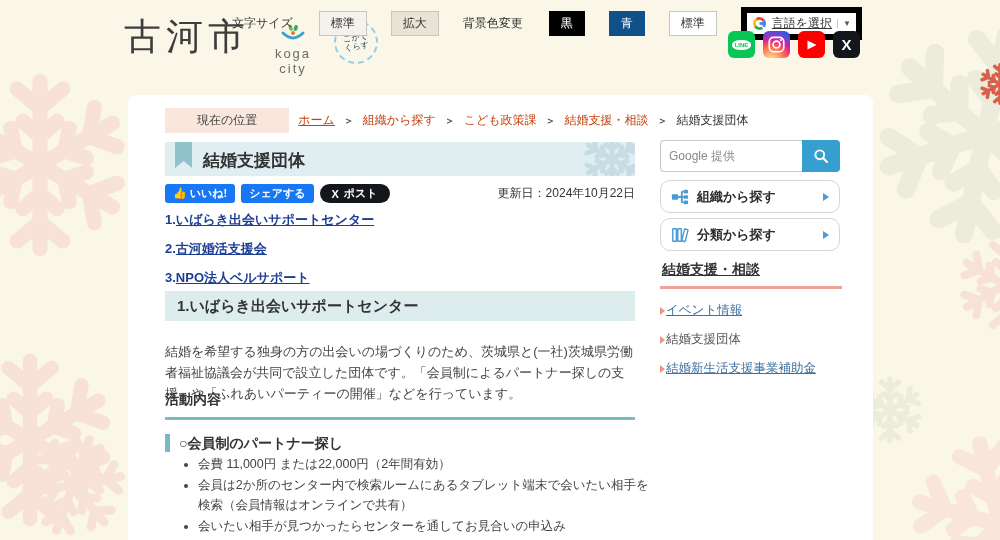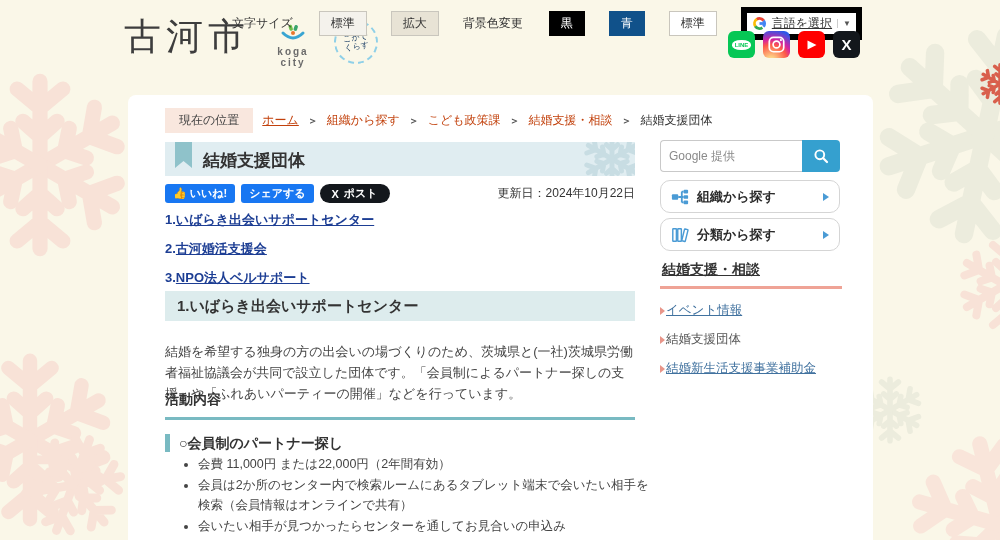--- a/index.html
+++ b/index.html
@@ -6,21 +6,21 @@
   body{font-family:"Liberation Sans","DejaVu Sans",sans-serif;background:#faf7e8;}
   .page{position:relative;width:1000px;height:540px;overflow:hidden;background:#faf7e8;}
 
   
   .snow{position:absolute;pointer-events:none;}
 
   
   .logo-wrap{position:absolute;left:124px;top:14px;display:flex;align-items:flex-start;}
   .site-title{font-size:37px;color:#3d3d3d;letter-spacing:5px;font-weight:500;line-height:46px;}
   .koga-emblem{margin-left:14px;margin-top:10px;width:58px;text-align:center;}
-  .koga-emblem .sub{font-size:10px;color:#6b6b6b;letter-spacing:2px;font-weight:bold;}
+  .koga-emblem .sub{font-size:13px;color:#6b6b6b;letter-spacing:2px;}
   .circle-badge{margin-left:12px;margin-top:6px;width:40px;height:40px;border:2px dashed #8fd0e8;border-radius:50%;display:flex;flex-direction:column;align-items:center;justify-content:center;color:#1c3f66;font-size:8px;line-height:9px;transform:rotate(-8deg);}
 
   .toolbar{position:absolute;top:7px;right:138px;display:flex;align-items:center;gap:24px;font-size:12px;color:#333;}
   .tb-label{margin-right:2px;}
   .tb-btn{display:inline-block;padding:3px 11px;border:1px solid #c9c6bd;background:#f4f2ec;font-size:12px;color:#333;cursor:pointer;}
   .tb-btn.beige{background:#e8e3d5;}
   .tb-btn.black{background:#000;color:#fff;border-color:#000;}
   .tb-btn.blue{background:#10518a;color:#fff;border-color:#10518a;}
   .tb-btn.white{background:#fff;}
   .translate{display:flex;align-items:center;gap:5px;background:#fff;border:6px solid #000000;padding:2px 5px;}
@@ -32,21 +32,21 @@
   .soc.line{background:#06C755;}
   .soc.line .bub{background:#fff;border-radius:45%;padding:2px 3px;font-size:6px;font-weight:bold;color:#06C755;}
   .soc.insta{background:radial-gradient(circle at 30% 110%,#fdf497 0%,#fd5949 45%,#d6249f 60%,#285AEB 90%);}
   .soc.yt{background:#FF0000;}
   .soc.x{background:#13171c;color:#fff;font-weight:bold;font-size:15px;}
 
   
   .panel{position:absolute;left:128px;top:95px;width:745px;height:445px;background:#fff;border-radius:8px 8px 0 0;}
 
   .breadcrumb{position:absolute;left:37px;top:13px;display:flex;align-items:center;gap:9px;font-size:12px;color:#333;}
-  .crumb-badge{background:#f9e7de;padding:4px 14px;color:#3f3f3f;}
+  .crumb-badge{background:#f9e7de;padding:4px 32px;color:#3f3f3f;}
   .breadcrumb a{color:#c2410c;text-decoration:none;}
   .breadcrumb a.home{text-decoration:underline;}
   .breadcrumb .sep{color:#555;font-size:10px;font-weight:bold;}
 
   .title-band{position:absolute;left:37px;top:47px;width:470px;height:34px;background:#e0edf1;overflow:hidden;}
   .title-band .bookmark{position:absolute;left:10px;top:0;}
   .title-band h1{margin:0;padding:7px 0 0 38px;font-size:17px;color:#333;font-weight:bold;}
   .band-snow{position:absolute;right:-8px;top:-14px;color:#c8dde3;}
 
   .share-row{position:absolute;left:37px;top:89px;width:470px;display:flex;align-items:center;gap:6px;}

